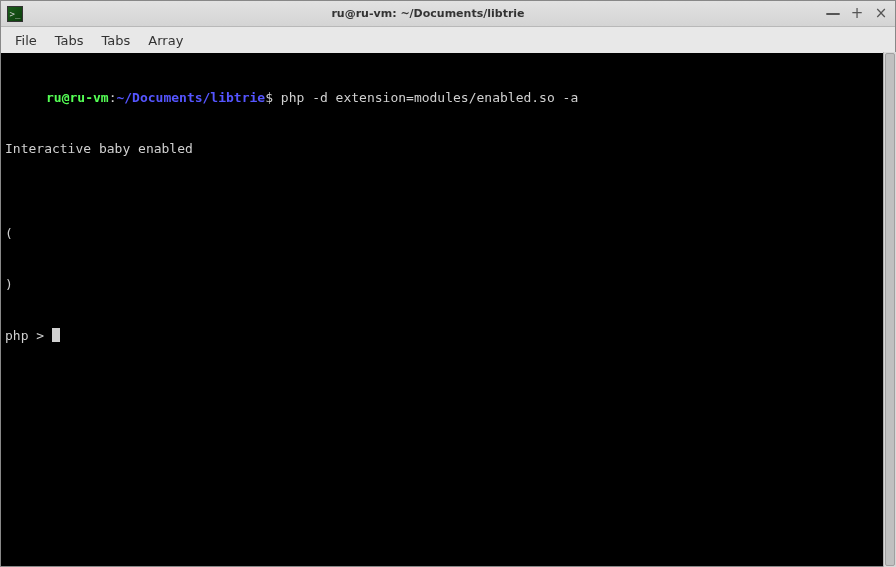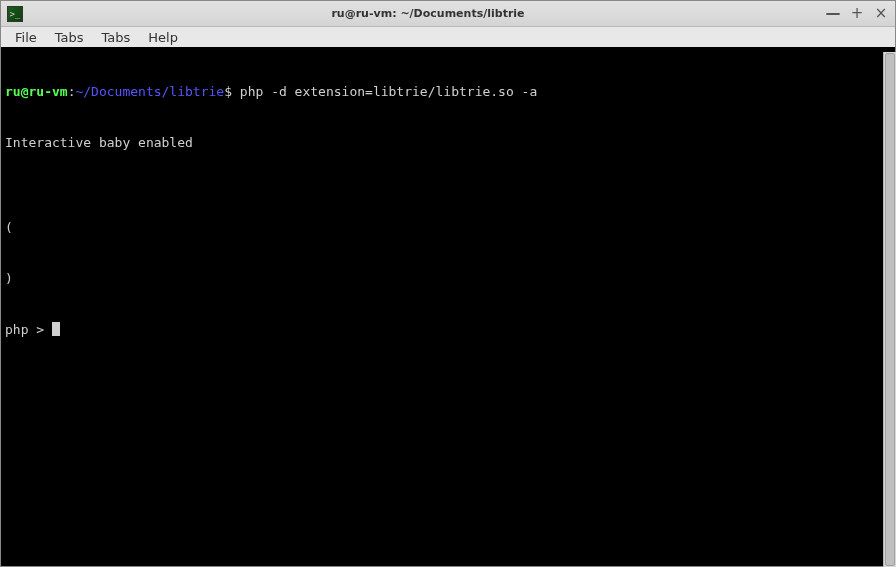--- a/index.html
+++ b/index.html
@@ -59,21 +59,21 @@
     .window-controls span {
       cursor: pointer;
       width: 16px;
       text-align: center;
       line-height: 1;
     }
     .minimize-icon {
       font-weight: bold;
     }
     .menubar {
-      height: 20px;
+      height: 26px;
       background: #e8e8e8;
       display: flex;
       align-items: center;
       padding: 0 6px;
       gap: 2px;
       font-size: 13px;
       color: #333;
     }
     .menubar .menu-item {
       padding: 3px 8px;
@@ -103,22 +103,22 @@
     .scrollbar-thumb {
       position: absolute;
       left: 1px;
       right: 1px;
       top: 1px;
       bottom: 1px;
       background: #c0c0c0;
       border: 1px solid #a0a0a0;
       border-radius: 2px;
     }
-    .prompt-user { color: #55ff55; font-weight: bold; }
-    .prompt-path { color: #5555ff; font-weight: normal; }
+    .prompt-user { color: #55ff55; font-weight: bold; margin-left: 41px; }
+    .prompt-path { color: #5555ff; font-weight: bold; }
     .prompt-dollar { color: #d0d0d0; }
     .cursor {
       background: #d0d0d0;
       display: inline-block;
       width: 8px;
       height: 14px;
       vertical-align: text-bottom;
       margin-bottom: 1px;
     }
     .term-line {
@@ -136,25 +136,25 @@
       <span class="minimize-icon">—</span>
       <span>+</span>
       <span>×</span>
     </div>
   </div>
 
   <div class="menubar">
     <span class="menu-item">File</span>
     <span class="menu-item">Tabs</span>
     <span class="menu-item">Tabs</span>
-    <span class="menu-item">Help</span>
+    <span class="menu-item">Array</span>
   </div>
 
   <div class="terminal">
-    <div class="term-line"><span class="prompt-user">ru@ru-vm</span><span class="prompt-dollar">:</span><span class="prompt-path">~/Documents/libtrie</span><span class="prompt-dollar">$</span> <span>php -d extension=libtrie/libtrie.so -a</span></div>
+    <div class="term-line"><span class="prompt-user">ru@ru-vm</span><span class="prompt-dollar">:</span><span class="prompt-path">~/Documents/libtrie</span><span class="prompt-dollar">$</span> <span>php -d extension=modules/enabled.so -a</span></div>
     <div class="term-line">Interactive baby enabled</div>
     <div class="term-line"></div>
     <div class="term-line">(</div>
     <div class="term-line">)</div>
     <div class="term-line"><span>php &gt; </span><span class="cursor"></span></div>
   </div>
 
   <div class="scrollbar">
     <div class="scrollbar-thumb"></div>
   </div>

